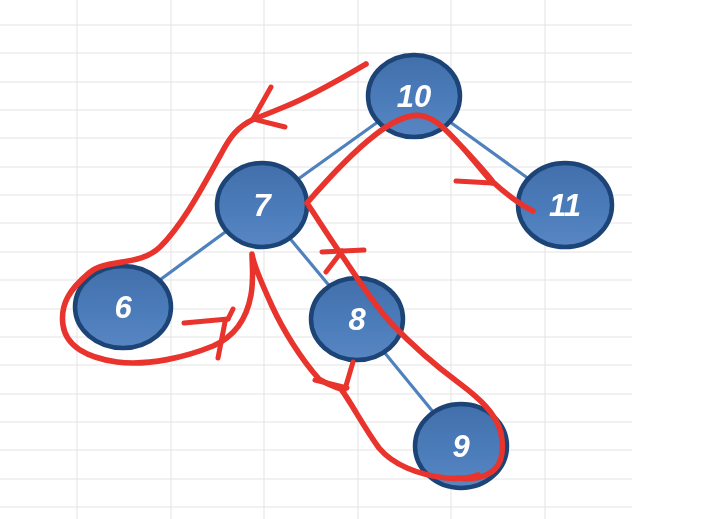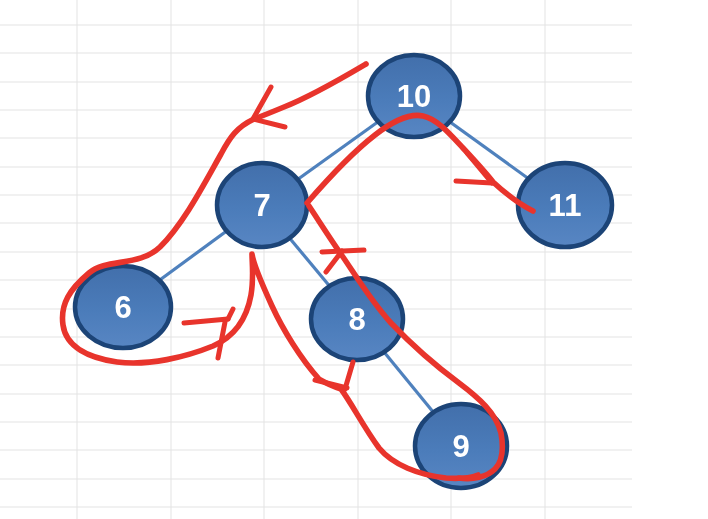--- a/index.html
+++ b/index.html
@@ -2,20 +2,21 @@
 <html><head>
 <meta charset="utf-8">
 <style>
   html,body{margin:0;padding:0;background:#fff;}
   .canvas-wrap{
     position:relative;
     width:632px;height:519px;
     background:#ffffff;
     overflow:hidden;
     font-family:"Liberation Sans", sans-serif;
+    font-style:italic;
   }
   svg{display:block;}
   .node-label{
     font-family:"Liberation Sans", sans-serif;
     font-weight:bold;
     text-anchor:middle;
   }
 </style>
 </head>
 <body>

